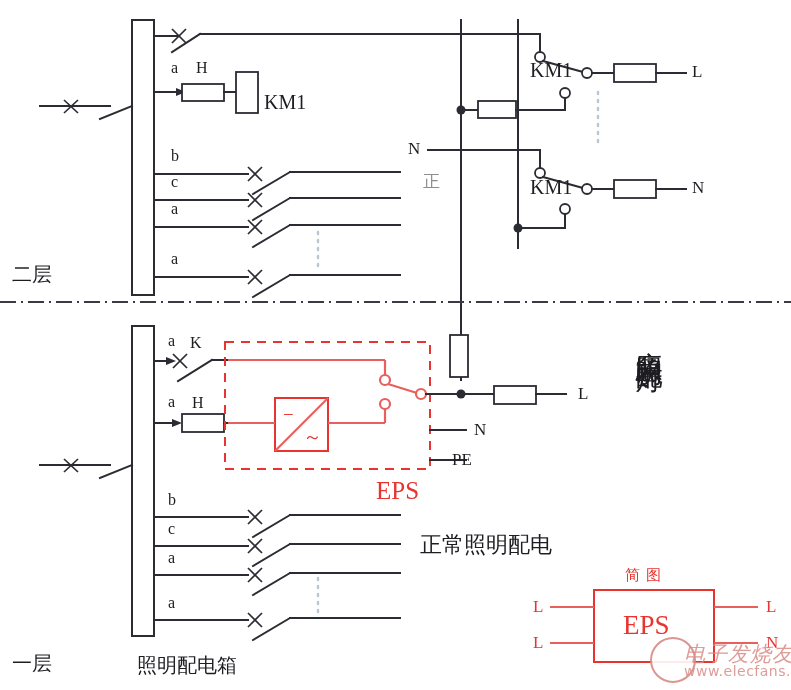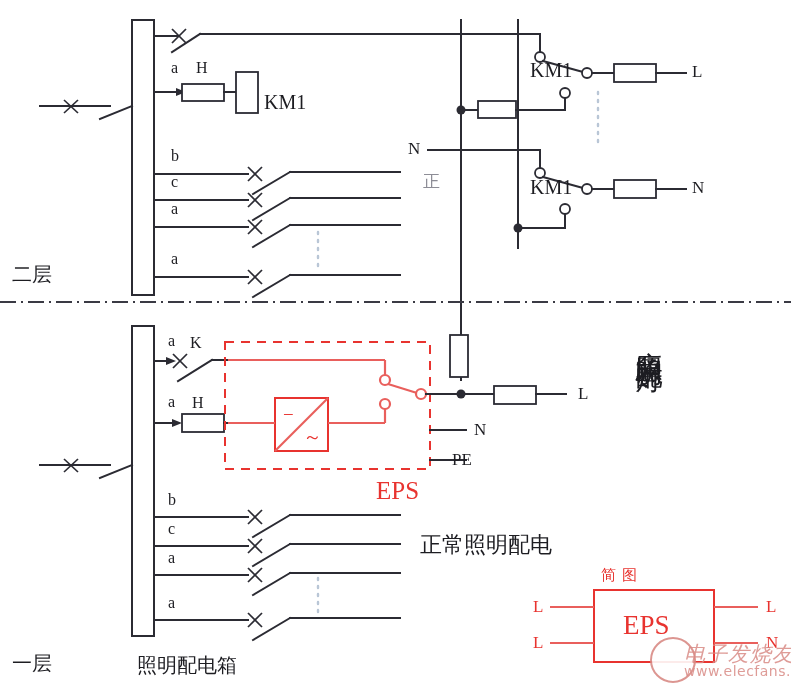--- a/index.html
+++ b/index.html
@@ -398,21 +398,21 @@
 
   <div class="lbl lbl-term" style="left:578px; top:385px;">L</div>
   <div class="lbl lbl-term" style="left:474px; top:421px;">N</div>
   <div class="lbl lbl-term" style="left:452px; top:451px;">PE</div>
 
   <div class="lbl lbl-cn-big" style="left:137px; top:655px;">照明配电箱</div>
   <div class="lbl lbl-cn" style="left:420px; top:534px;">正常照明配电</div>
 
   <div class="lbl lbl-vertical" style="left:636px; top:330px;">应急照明配灯</div>
 
-  <div class="lbl lbl-jiantu" style="left:601px; top:568px;">简图</div>
+  <div class="lbl lbl-jiantu" style="left:625px; top:568px;">简图</div>
   <div class="lbl lbl-eps-block" style="left:623px; top:612px;">EPS</div>
   <div class="lbl lbl-red-term" style="left:533px; top:598px;">L</div>
   <div class="lbl lbl-red-term" style="left:533px; top:634px;">L</div>
   <div class="lbl lbl-red-term" style="left:766px; top:598px;">L</div>
   <div class="lbl lbl-red-term" style="left:766px; top:634px;">N</div>
 
   <div class="wm-logo" style="left:650px; top:637px;"></div>
   <div class="watermark wm-cn" style="left:684px; top:640px;">电子发烧友</div>
   <div class="watermark wm-url" style="left:684px; top:663px;">www.elecfans.com</div>
 

